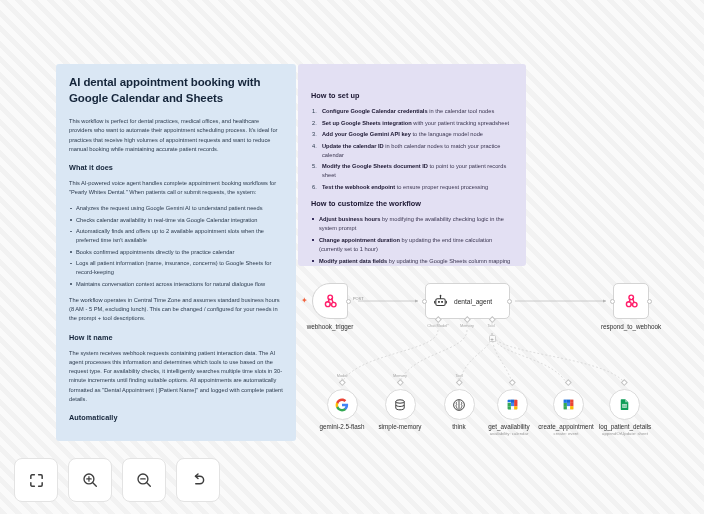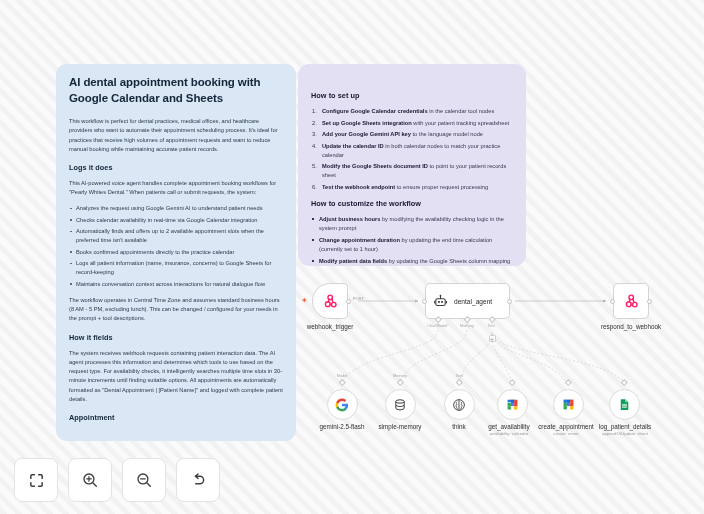--- a/index.html
+++ b/index.html
@@ -14,21 +14,21 @@
     background-image: repeating-linear-gradient(
       45deg,
       #f2f2f2 0px, #f2f2f2 5px,
       #fafafa 5px, #fafafa 11px
     );
   }
 
   
   .panel {
     position: absolute;
-    border-radius: 11px;
+    border-radius: 3px;
     padding: 11px 13px;
     overflow: hidden;
   }
   .panel-left {
     left: 56px; top: 64px;
     width: 240px; height: 377px;
     background: #dae7f4;
   }
   .panel-right {
     left: 298px; top: 64px;
@@ -251,36 +251,36 @@
   <path d="M492,333 C492,355 600,355 624,382" stroke="#d0d0d0" stroke-width="0.7" fill="none" stroke-dasharray="2,2"></path>
 
   <path d="M342,378 L342,382 M400,378 L400,382 M459,378 L459,382" stroke="#d0d0d0" stroke-width="0.7" fill="none"></path>
 </svg>
 
 <div class="panel panel-left">
   <div class="doc-title">AI dental appointment booking with Google Calendar and Sheets</div>
 
   <div class="doc-p">This workflow is perfect for dental practices, medical offices, and healthcare providers who want to automate their appointment scheduling process. It's ideal for practices that receive high volumes of appointment requests and want to reduce manual booking while maintaining accurate patient records.</div>
 
-  <div class="doc-h2">Logs it does</div>
+  <div class="doc-h2">What it does</div>
   <div class="doc-p">This AI-powered voice agent handles complete appointment booking workflows for "Pearly Whites Dental." When patients call or submit requests, the system:</div>
   <ul class="doc-ul">
     <li>Analyzes the request using Google Gemini AI to understand patient needs</li>
     <li>Checks calendar availability in real-time via Google Calendar integration</li>
     <li>Automatically finds and offers up to 2 available appointment slots when the preferred time isn't available</li>
     <li>Books confirmed appointments directly to the practice calendar</li>
     <li>Logs all patient information (name, insurance, concerns) to Google Sheets for record-keeping</li>
     <li>Maintains conversation context across interactions for natural dialogue flow</li>
   </ul>
   <div class="doc-p">The workflow operates in Central Time Zone and assumes standard business hours (8 AM - 5 PM, excluding lunch). This can be changed / configured for your needs in the prompt + tool descriptions.</div>
 
-  <div class="doc-h2">How it fields</div>
+  <div class="doc-h2">How it name</div>
   <div class="doc-p">The system receives webhook requests containing patient interaction data. The AI agent processes this information and determines which tools to use based on the request type. For availability checks, it intelligently searches multiple time slots in 30-minute increments until finding suitable options. All appointments are automatically formatted as "Dental Appointment | [Patient Name]" and logged with complete patient details.</div>
 
-  <div class="doc-h2">Appointment</div>
+  <div class="doc-h2">Automatically</div>
 
 </div>
 
 <div class="panel panel-right">
   <div class="doc-h2">How to set up</div>
   <ol class="doc-ol">
     <li><span class="bold">Configure Google Calendar credentials</span><span> in the calendar tool nodes</span></li>
     <li><span class="bold">Set up Google Sheets integration</span><span> with your patient tracking spreadsheet</span></li>
     <li><span class="bold">Add your Google Gemini API key</span><span> to the language model node</span></li>
     <li><span class="bold">Update the calendar ID</span><span> in both calendar nodes to match your practice calendar</span></li>

